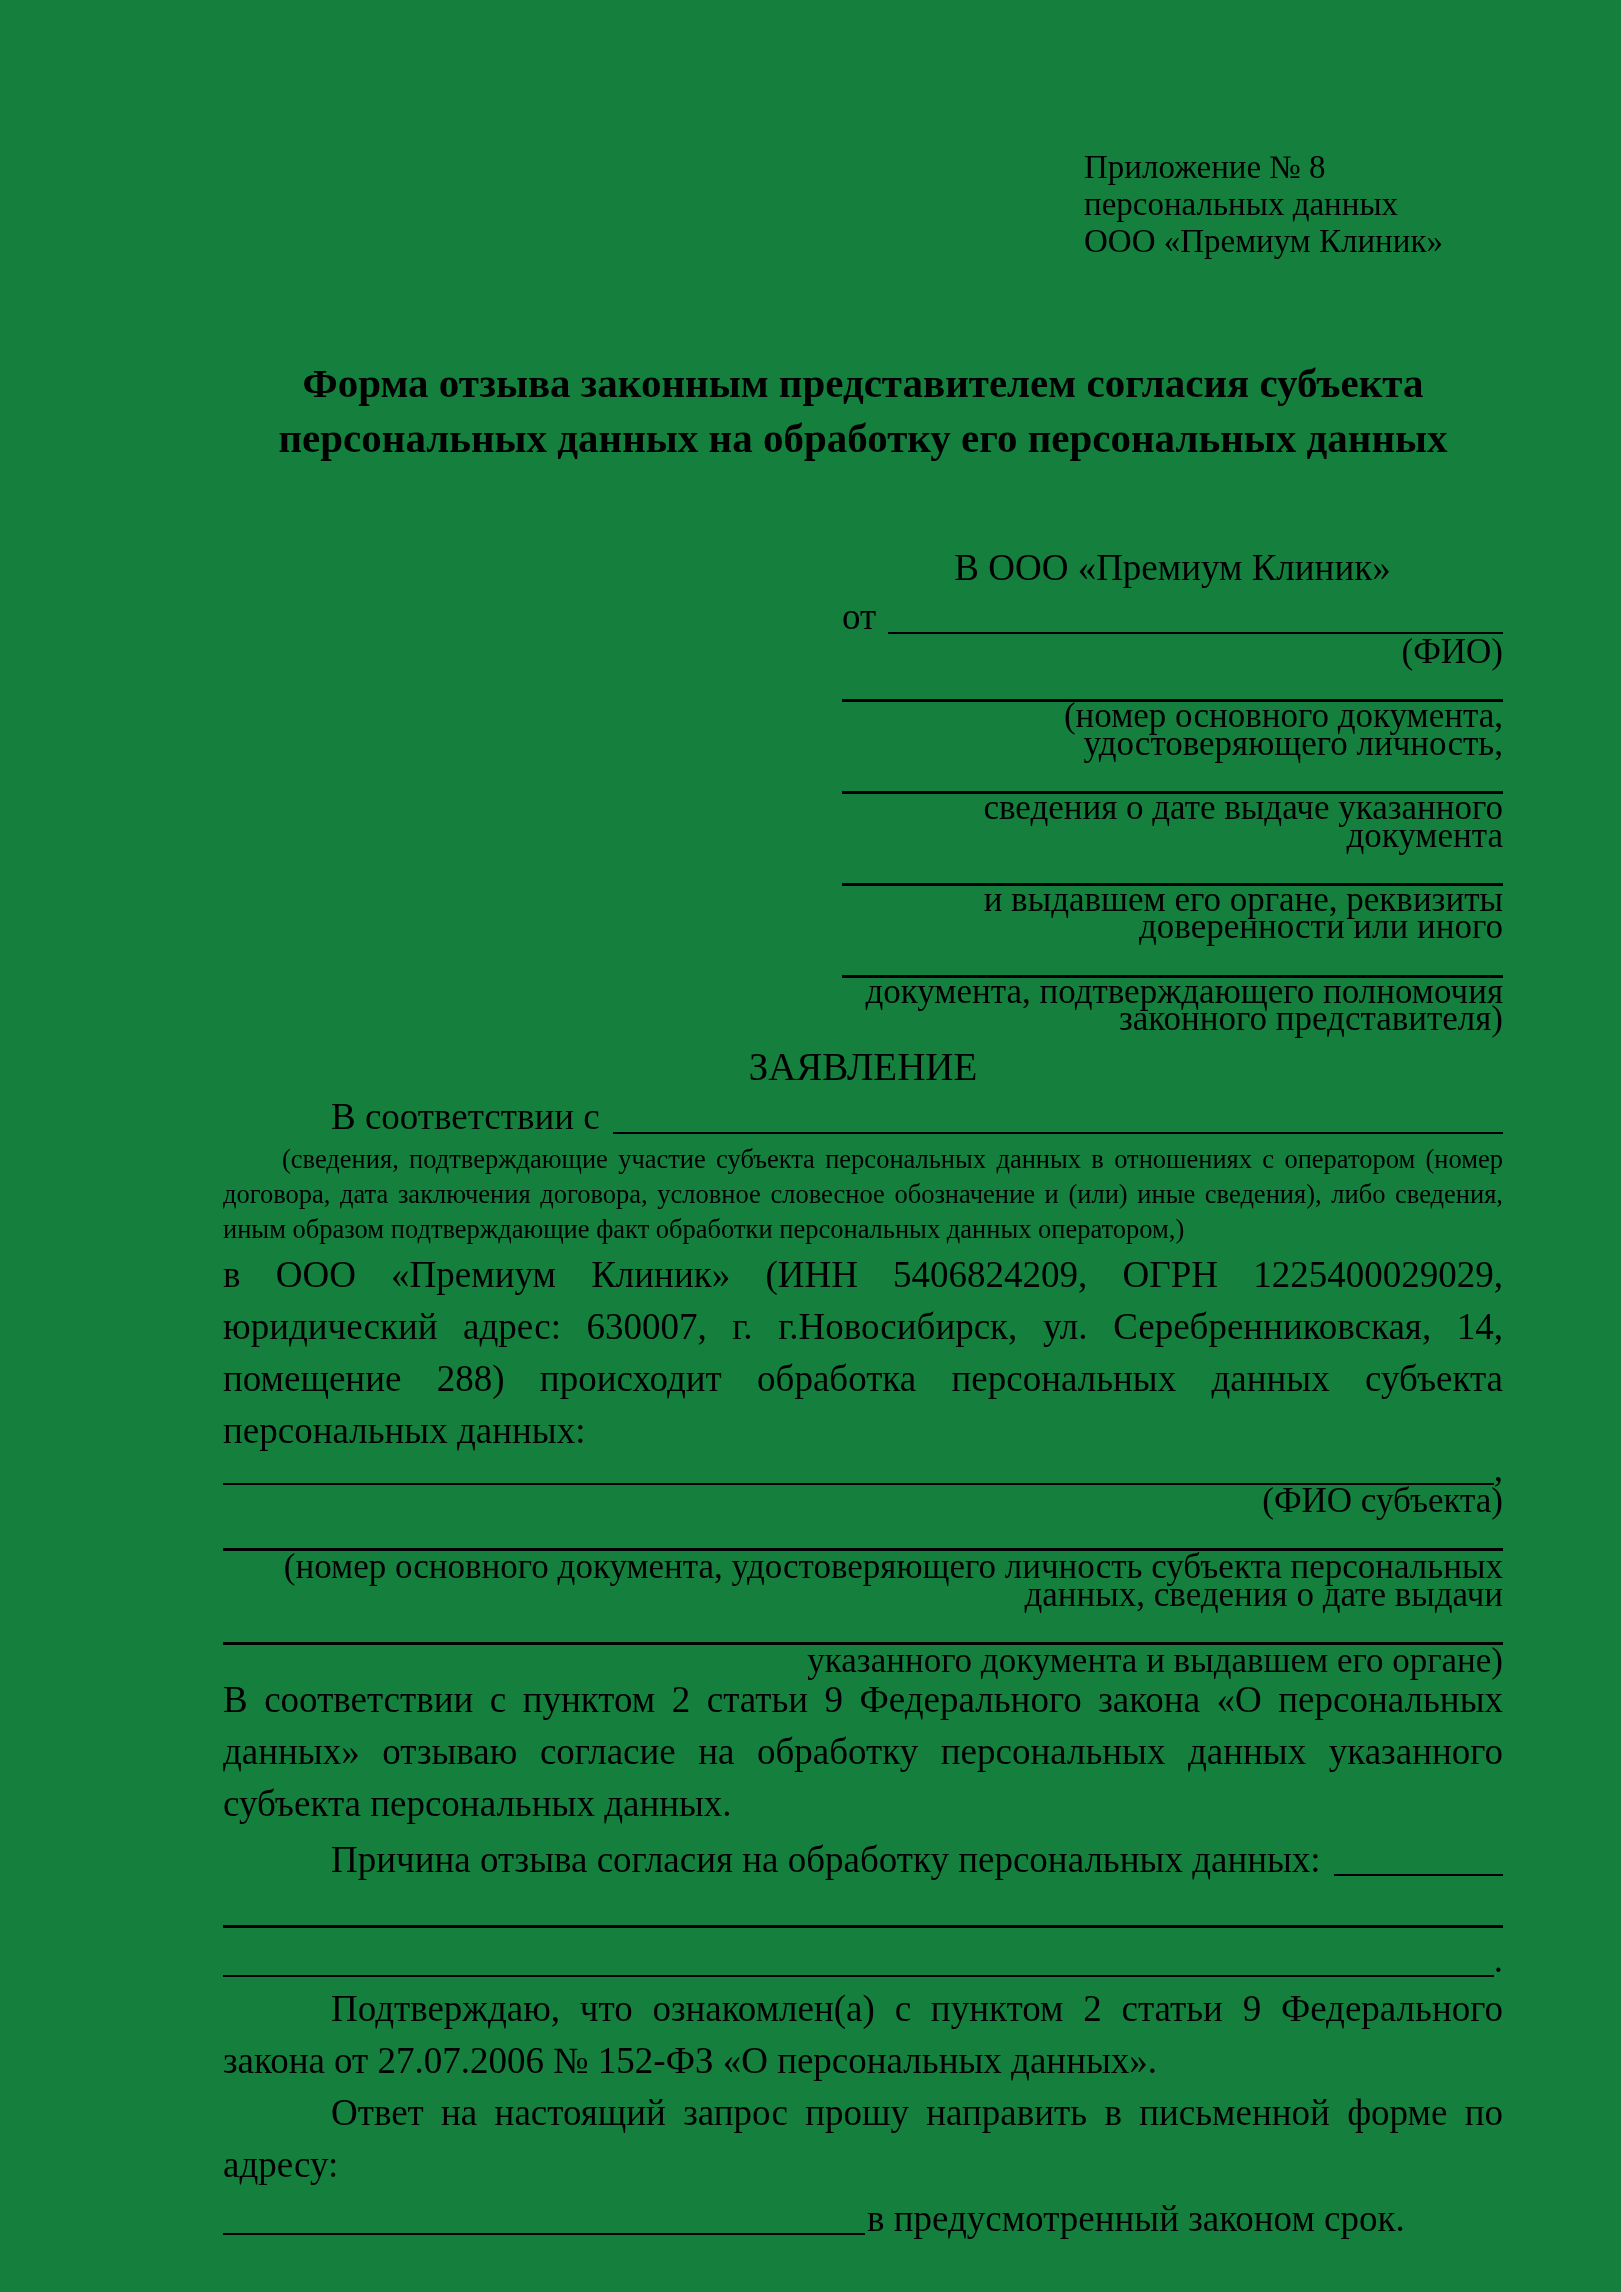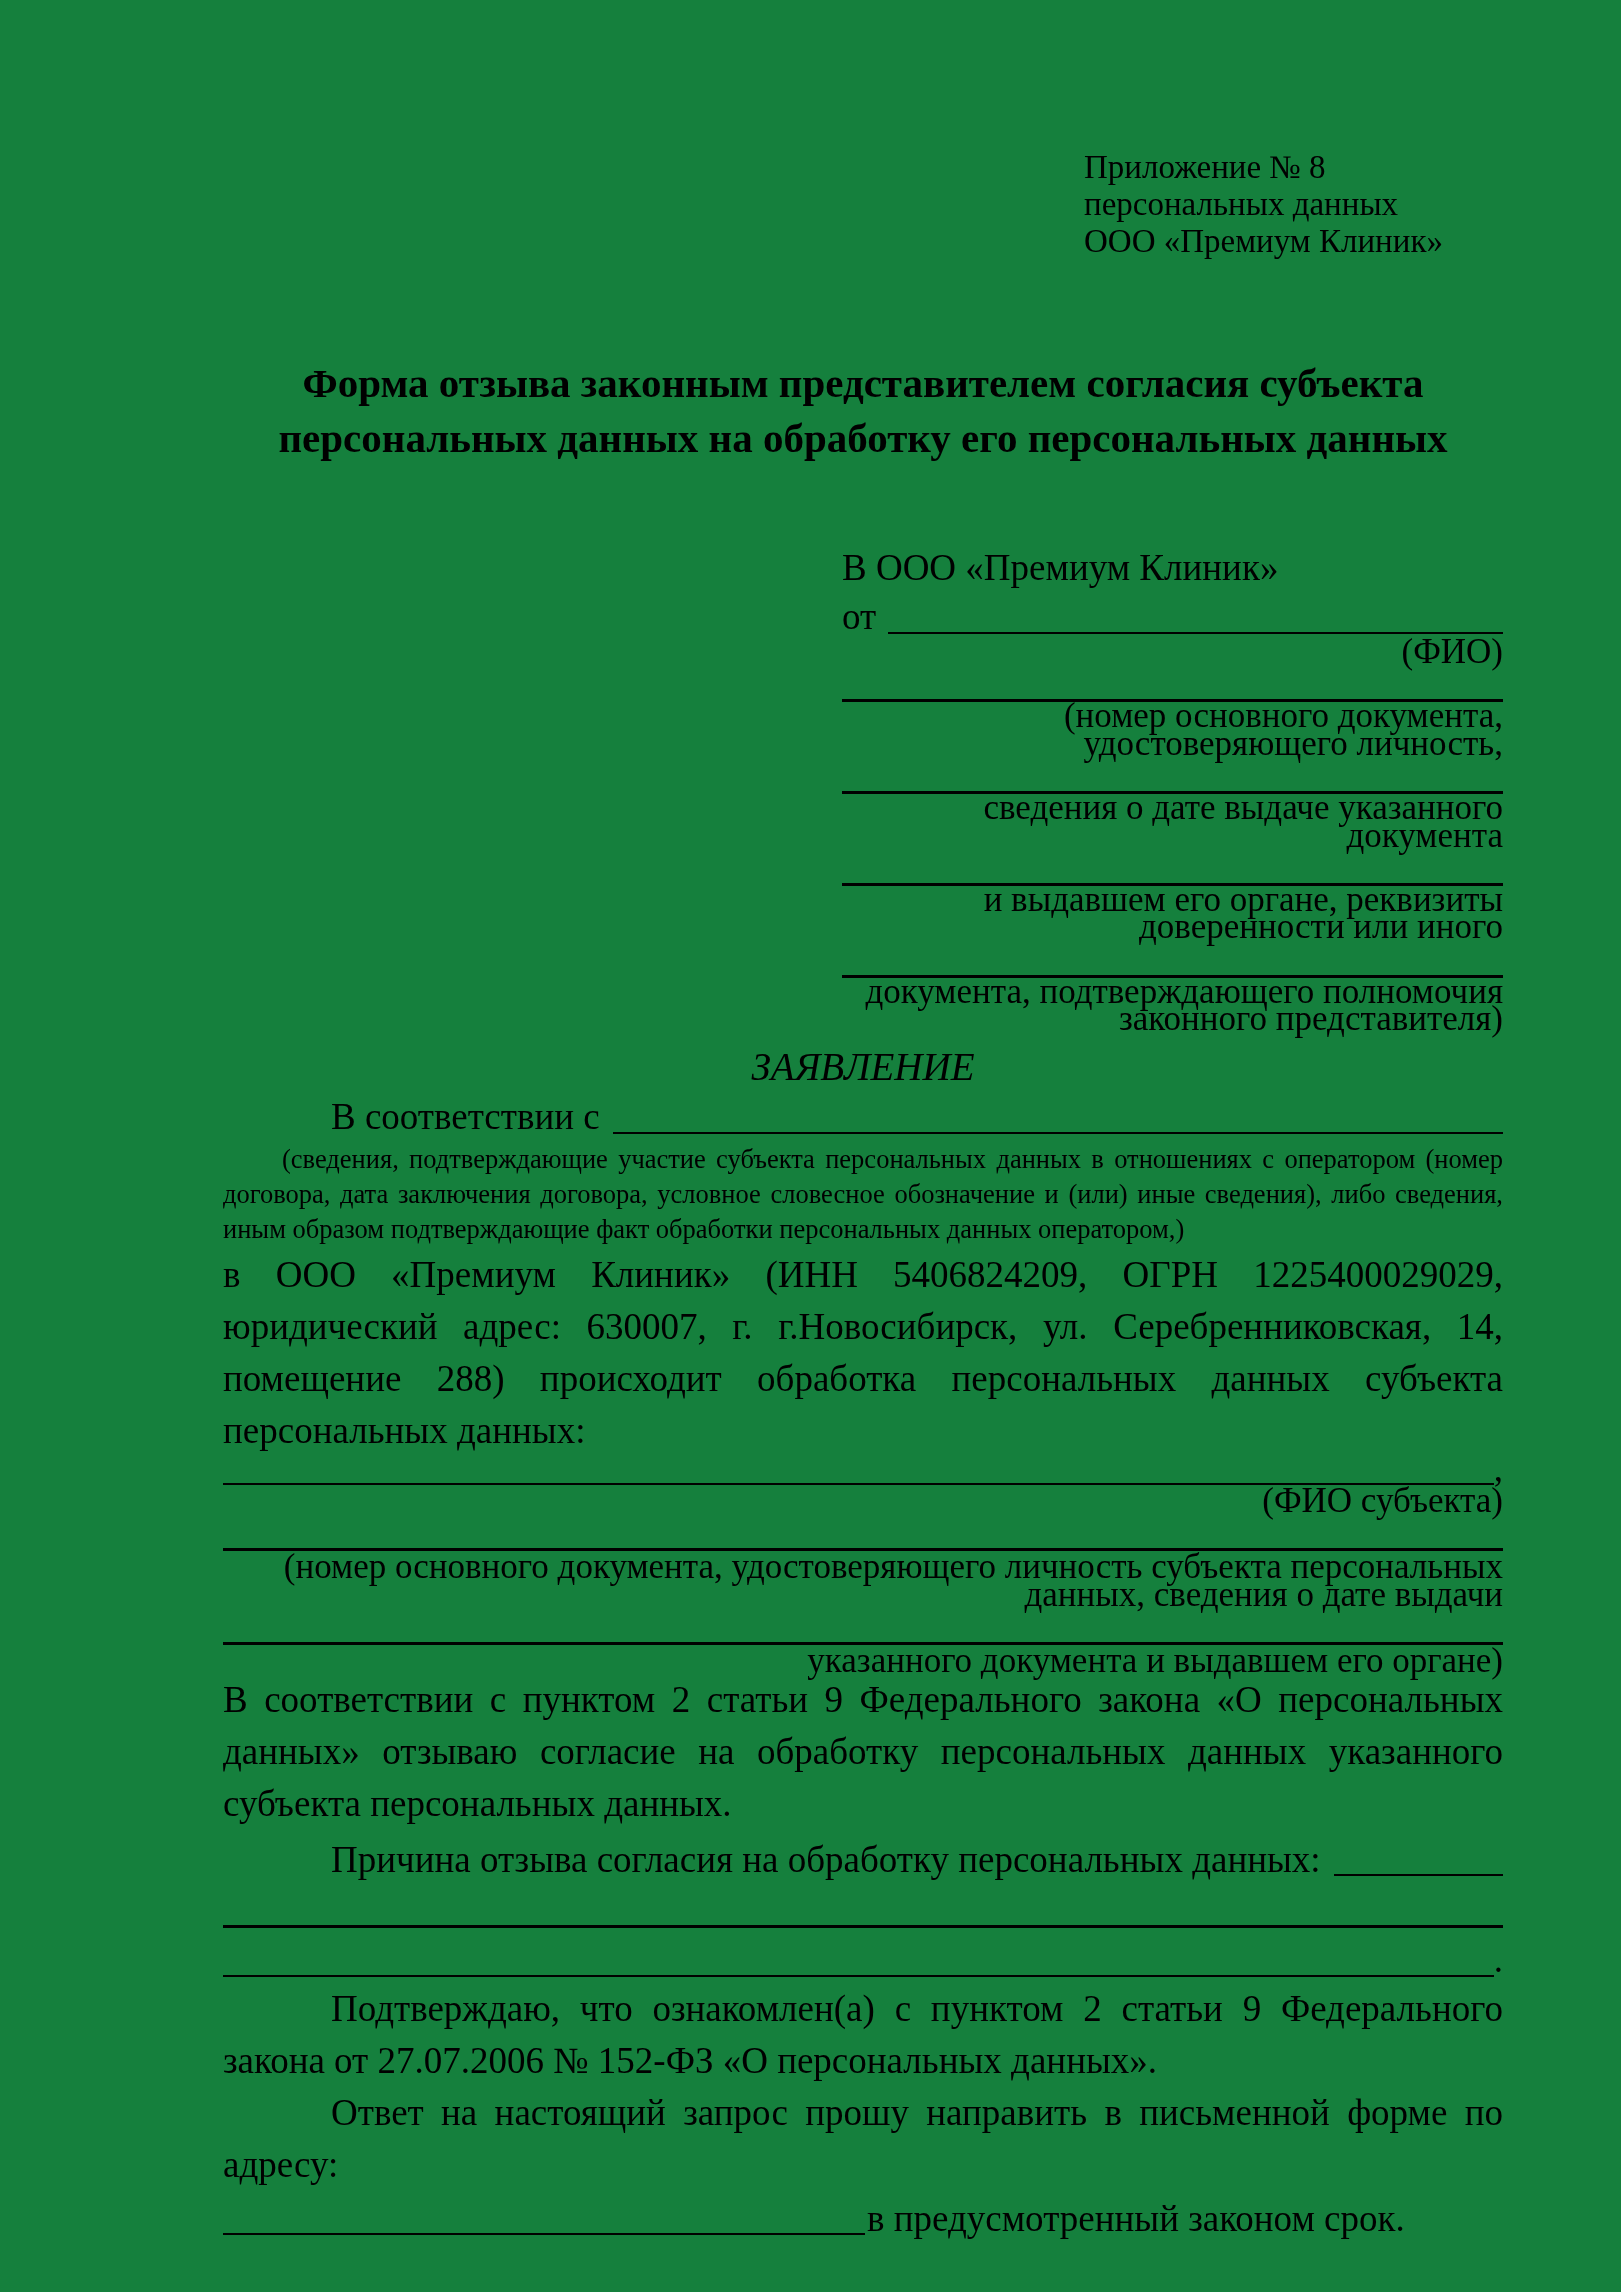--- a/index.html
+++ b/index.html
@@ -31,21 +31,21 @@
     line-height: 55px;
   }
 
   
   .addressee {
     margin-top: 78px;
     margin-left: 619px;
     width: 661px;
     font-size: 37px;
   }
-  .addr-to { line-height: 47px; }
+  .addr-to { line-height: 47px; text-align: center; }
   .row { display: flex; align-items: flex-end; }
   .rule { border-bottom: 2.9px solid #000; }
   .rule.grow { flex: 1 1 auto; }
   .from-row { height: 47px; }
   .from-row .rule { margin-left: 11.8px; margin-bottom: 3.9px; }
   .caption {
     font-size: 35px;
     line-height: 27.4px;
     text-align: right;
   }
@@ -54,21 +54,20 @@
     border-bottom: 3.9px solid #000;
   }
   .addressee .caption { margin-bottom: 0; }
 
   
   .heading {
     margin-top: 11.8px;
     text-align: center;
     font-size: 39px;
     line-height: 45px;
-    font-style: italic;
   }
   .body {
     font-size: 37px;
     line-height: 52px;
     margin: 0;
   }
   .just { text-align: justify; }
   .accordance-row { margin-top: 2px; height: 47px; font-size: 37px; }
   .accordance-row .lead { padding-left: 108px; white-space: nowrap; }
   .accordance-row .rule { margin-left: 13.7px; margin-bottom: 4.9px; }

